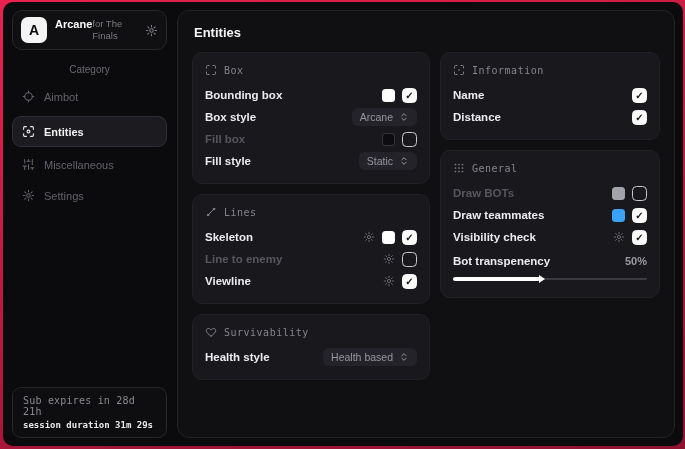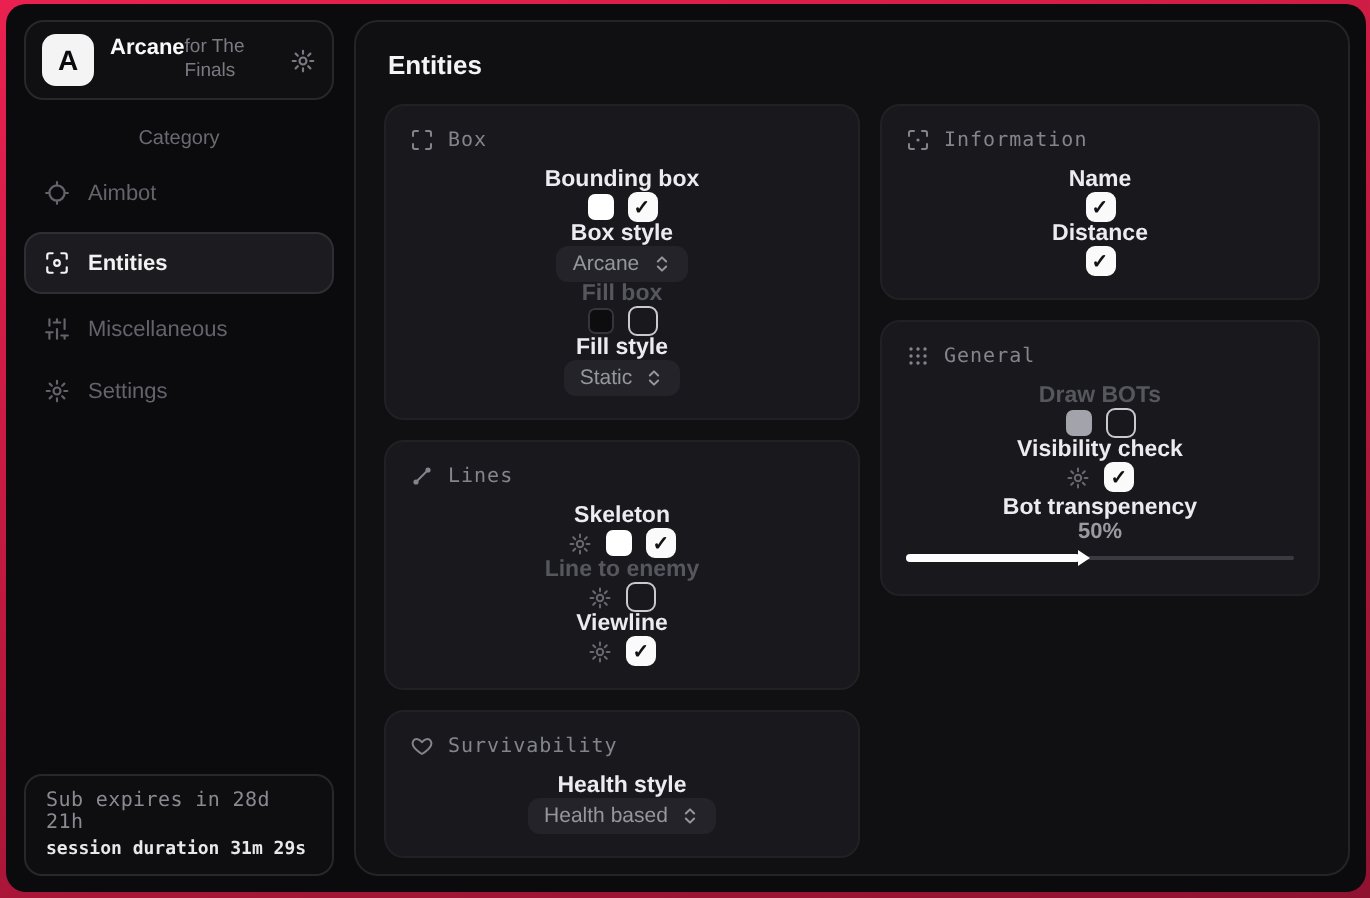--- a/index.html
+++ b/index.html
@@ -31,21 +31,21 @@
   
   .main{flex:1;margin:8px 8px 8px 4px;border:1px solid #232329;border-radius:12px;background:#101013;
     padding:12px 14px;box-sizing:border-box;display:flex;flex-direction:column;overflow:hidden;}
   .ptitle{font-size:13px;font-weight:700;color:#f4f4f5;margin:2px 2px 12px;}
   .cols{display:flex;gap:10px;align-items:flex-start;}
   .col-l{width:238px;flex:0 0 238px;}
   .col-r{flex:1;min-width:0;}
   .card{background:#19191d;border:1px solid #202025;border-radius:10px;padding:9px 12px 11px;margin-bottom:10px;}
   .card-h{display:flex;align-items:center;gap:7px;color:#84848c;
     font-family:"DejaVu Sans Mono",monospace;font-size:10px;letter-spacing:.5px;margin:2px 0 8px;}
-  .row{display:flex;align-items:center;justify-content:space-between;min-height:22px;flex-direction:column;}
+  .row{display:flex;align-items:center;justify-content:space-between;min-height:22px;}
   .lbl{font-size:11.5px;font-weight:600;color:#ececf0;}
   .lbl.dim{color:#56565e;}
   .ctrls{display:flex;align-items:center;gap:7px;}
   .swatch{width:13px;height:13px;border-radius:3.5px;}
   .sw-white{background:#ffffff;}
   .sw-black{background:#0d0d0f;box-shadow:inset 0 0 0 1px #35353b;}
   .sw-gray{background:#a3a3ab;}
   .sw-blue{background:#3aa3f8;}
   .cb{width:15px;height:15px;border-radius:4.5px;border:1.5px solid #c9c9cf;box-sizing:border-box;position:relative;cursor:pointer;}
   .cb.on{background:#fafafa;border-color:#fafafa;}
@@ -301,20 +301,27 @@
               <span>General</span>
             </div>
             <div class="row">
               <span class="lbl dim">Draw BOTs</span>
               <span class="ctrls">
                 <span class="swatch sw-gray"></span>
                 <span class="cb"></span>
               </span>
             </div>
             <div class="row">
+              <span class="lbl">Draw teammates</span>
+              <span class="ctrls">
+                <span class="swatch sw-blue"></span>
+                <span class="cb on"></span>
+              </span>
+            </div>
+            <div class="row">
               <span class="lbl">Visibility check</span>
               <span class="ctrls">
                 <span class="rowgear">
                   <svg width="12" height="12" viewBox="0 0 24 24" fill="none" stroke="currentColor" stroke-width="2" stroke-linecap="round">
                     <circle cx="12" cy="12" r="3.2"></circle>
                     <path d="M12 2.5v2.8M12 18.7v2.8M2.5 12h2.8M18.7 12h2.8M5.2 5.2l2 2M16.8 16.8l2 2M18.8 5.2l-2 2M7.2 16.8l-2 2"></path>
                   </svg>
                 </span>
                 <span class="cb on"></span>
               </span>

